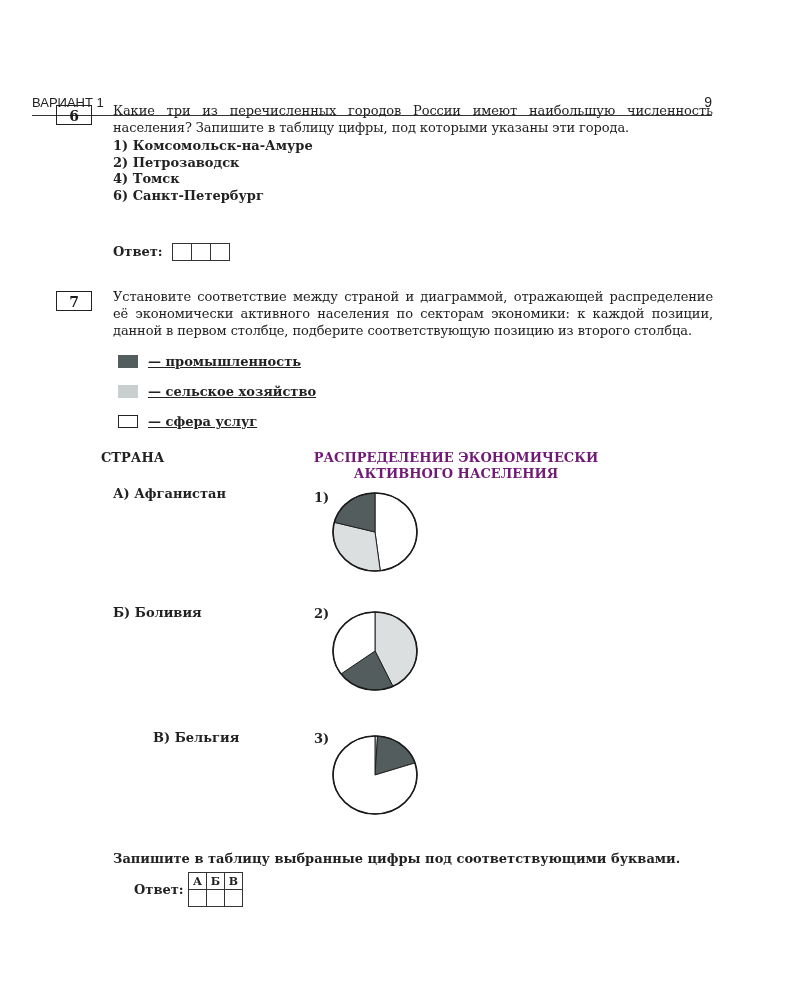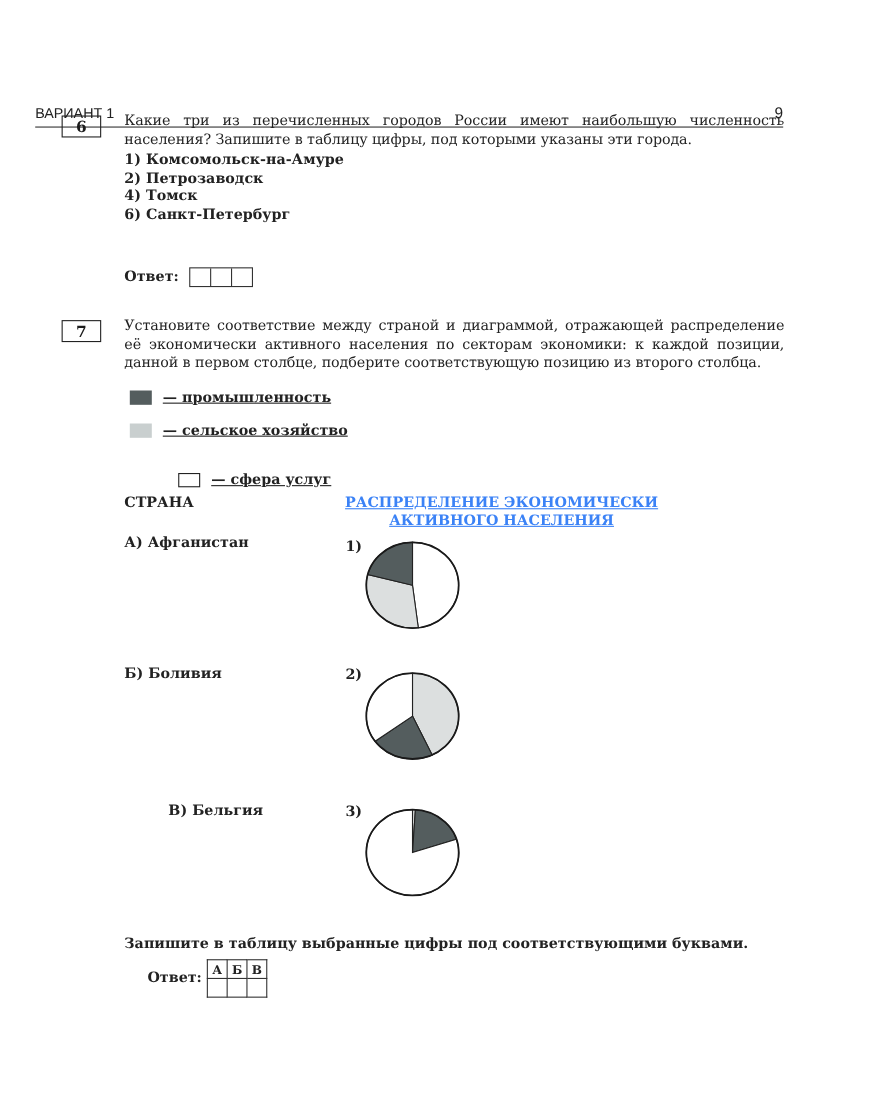--- a/index.html
+++ b/index.html
@@ -15,21 +15,21 @@
            text-align: justify; color: #222; font-weight: normal; letter-spacing: -0.1px; }
   .list { position: absolute; left: 113px; font-size: 13px; line-height: 16.5px; font-weight: bold; color: #222; }
   .answer-label { position: absolute; font-size: 13px; font-weight: bold; color: #222; }
   .cells { position: absolute; display: flex; border: 1.2px solid #333; }
   .cells .cell { width: 18px; height: 16px; border-right: 1.2px solid #333; }
   .cells .cell:last-child { border-right: none; }
   .legend-item { position: absolute; left: 118px; height: 16px; display: flex; align-items: center; }
   .swatch { width: 20px; height: 13px; box-sizing: border-box; margin-right: 10px; }
   .legend-label { font-size: 13px; font-weight: bold; color: #222; text-decoration: underline; }
   .col-head { position: absolute; font-size: 13px; font-weight: bold; color: #222; }
-  .chart-head { position: absolute; left: 310px; top: 450px; width: 292px; text-align: center; font-size: 13px; font-weight: bold; line-height: 16px; color: #3b82f6; text-decoration: underline; }
+  .chart-head { position: absolute; left: 310px; top: 450px; width: 292px; text-align: center; font-size: 13px; font-weight: bold; line-height: 16px; color: #701a75; }
   .country { position: absolute; left: 113px; font-size: 13px; font-weight: bold; color: #222; }
   .pie-num { position: absolute; left: 314px; font-size: 13px; font-weight: bold; color: #222; }
   .pie { position: absolute; }
   table.abv { position: absolute; left: 188px; top: 872px; border-collapse: collapse; }
   table.abv td { border: 1.2px solid #333; width: 17px; height: 16px; text-align: center; font-size: 11px; font-weight: bold; padding: 0; color: #222; }
   .final-instr { position: absolute; left: 113px; top: 851px; font-size: 13px; font-weight: bold; color: #222; }
 </style>
 </head>
 <body>
 
@@ -57,26 +57,26 @@
 <div class="qtext" style="top:288px;">Установите соответствие между страной и диаграммой, отражающей распределение её экономически активного населения по секторам экономики: к каждой позиции, данной в первом столбце, подберите соответствующую позицию из второго столбца.</div>
 
 <div class="legend-item" style="top:353px;">
   <div class="swatch" style="background:#545d5e;"></div>
   <span class="legend-label">— промышленность</span>
 </div>
 <div class="legend-item" style="top:383px;">
   <div class="swatch" style="background:#c9cfcf;"></div>
   <span class="legend-label">— сельское хозяйство</span>
 </div>
-<div class="legend-item" style="top:428px;margin-left:44px;">
+<div class="legend-item" style="top:413px;">
   <div class="swatch" style="background:#fff; border:1.5px solid #222;"></div>
   <span class="legend-label">— сфера услуг</span>
 </div>
 
-<div class="col-head" style="left:113px; top:450px;">СТРАНА</div>
+<div class="col-head" style="left:101px; top:450px;">СТРАНА</div>
 <div class="chart-head">РАСПРЕДЕЛЕНИЕ ЭКОНОМИЧЕСКИ АКТИВНОГО НАСЕЛЕНИЯ</div>
 
 <div class="country" style="top:486px;text-align:right;">А) Афганистан</div>
 <div class="country" style="top:605px;">Б) Боливия</div>
 <div class="country" style="top:730px;margin-left:40px;">В) Бельгия</div>
 
 <div class="pie-num" style="top:490px;">1)</div>
 <div class="pie-num" style="top:606px;">2)</div>
 <div class="pie-num" style="top:731px;">3)</div>
 

